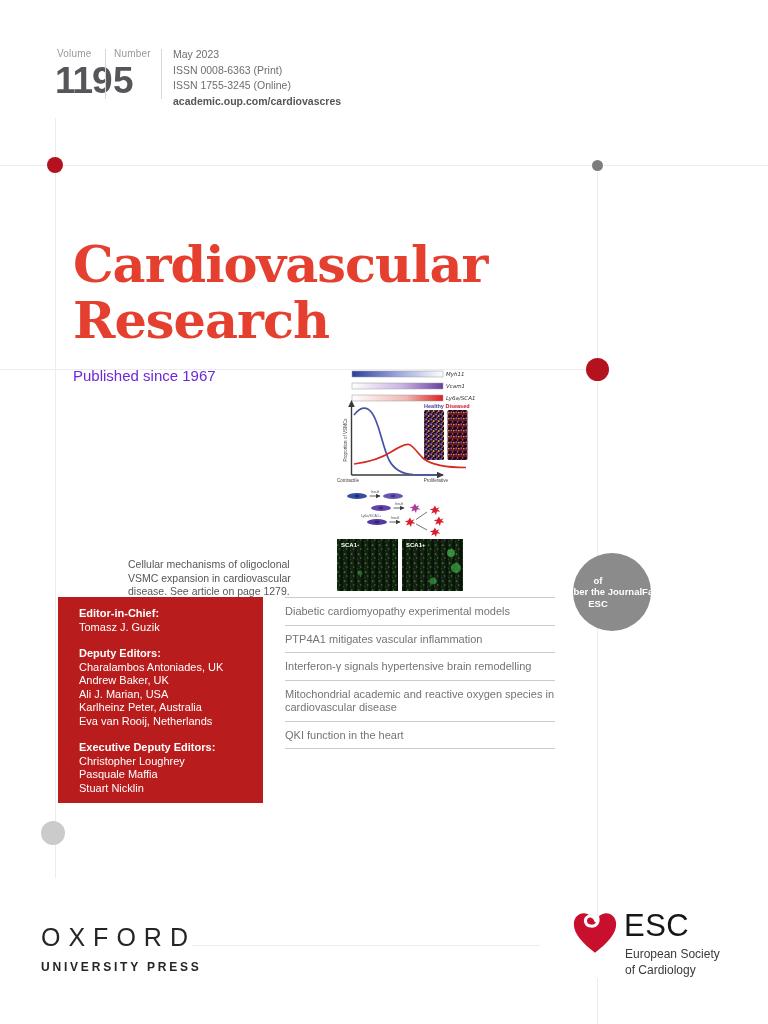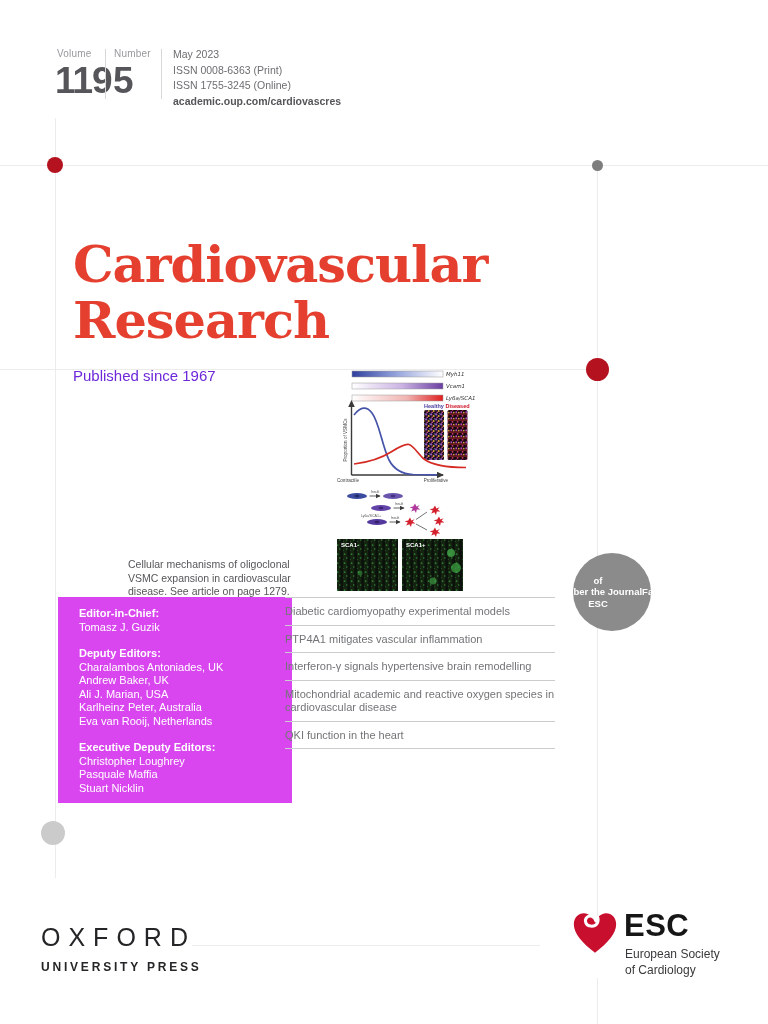--- a/index.html
+++ b/index.html
@@ -18,40 +18,40 @@
   .hdr-right .url{font-weight:bold;color:#55555a}
   
   .masthead{position:absolute;left:73px;top:236px}
   .title-line{font-family:"DejaVu Serif",serif;font-weight:bold;color:#e5402f;
     font-size:51px;line-height:56px;letter-spacing:-1px}
   .tagline{margin-top:19px;font-size:15px;color:#6d28d9}
   
   .caption{position:absolute;left:128px;top:558px;width:185px;
     font-size:10.5px;line-height:13.5px;color:#565659}
   
-  .editors{position:absolute;left:58px;top:597px;width:234px;height:206px;
-    background:#d946ef;color:#fff;box-sizing:border-box;padding:10px 10px 0 21px}
+  .editors{position:absolute;left:58px;top:597px;width:205px;height:206px;
+    background:#b91c1c;color:#fff;box-sizing:border-box;padding:10px 10px 0 21px}
   .editors .sec{margin-bottom:13px}
   .editors .sec-h{font-weight:bold;font-size:11px;line-height:13.5px}
   .editors .nm{font-size:11px;line-height:13.5px}
   
   .highlights{position:absolute;left:285px;top:597px;width:270px;border-top:1px solid #cbcccd}
   .highlights .item{font-size:11px;line-height:13.5px;color:#737477;
     padding:7px 0 6px;border-bottom:1px solid #cbcccd}
   
   .badge{position:absolute;left:573px;top:553px;width:78px;height:78px;border-radius:50%;
     background:#8b8b8b;color:#fff;display:flex;flex-direction:row;
     align-items:center;justify-content:center;text-align:center;
     font-size:9.5px;line-height:11.5px;font-weight:600}
   
   .oup{position:absolute;left:41px;top:923px;color:#252527}
   .oup .l1{font-size:25px;letter-spacing:8px;font-weight:400}
   .oup .l2{font-size:12px;letter-spacing:2.8px;font-weight:bold;margin-top:8px}
   .esc-logo{position:absolute;left:572px;top:911px}
-  .esc-acr{position:absolute;left:624px;top:908px;font-size:31px;font-weight:700;
+  .esc-acr{position:absolute;left:624px;top:908px;font-size:31px;font-weight:400;
     color:#161616;letter-spacing:.5px}
   .esc-sub{position:absolute;left:625px;top:946px;font-size:12px;line-height:16px;color:#3a3a3c}
   
   .barlab{font-family:"DejaVu Sans",sans-serif;font-style:italic;font-size:5.5px;fill:#333}
   .tissuelab{font-size:5.5px;font-weight:bold}
   .axlab{font-size:4.6px;fill:#444}
   .dialab{font-size:3.6px;fill:#555}
   .mglab{font-size:6px;font-weight:bold;fill:#ffffff}
 </style>
 </head>

